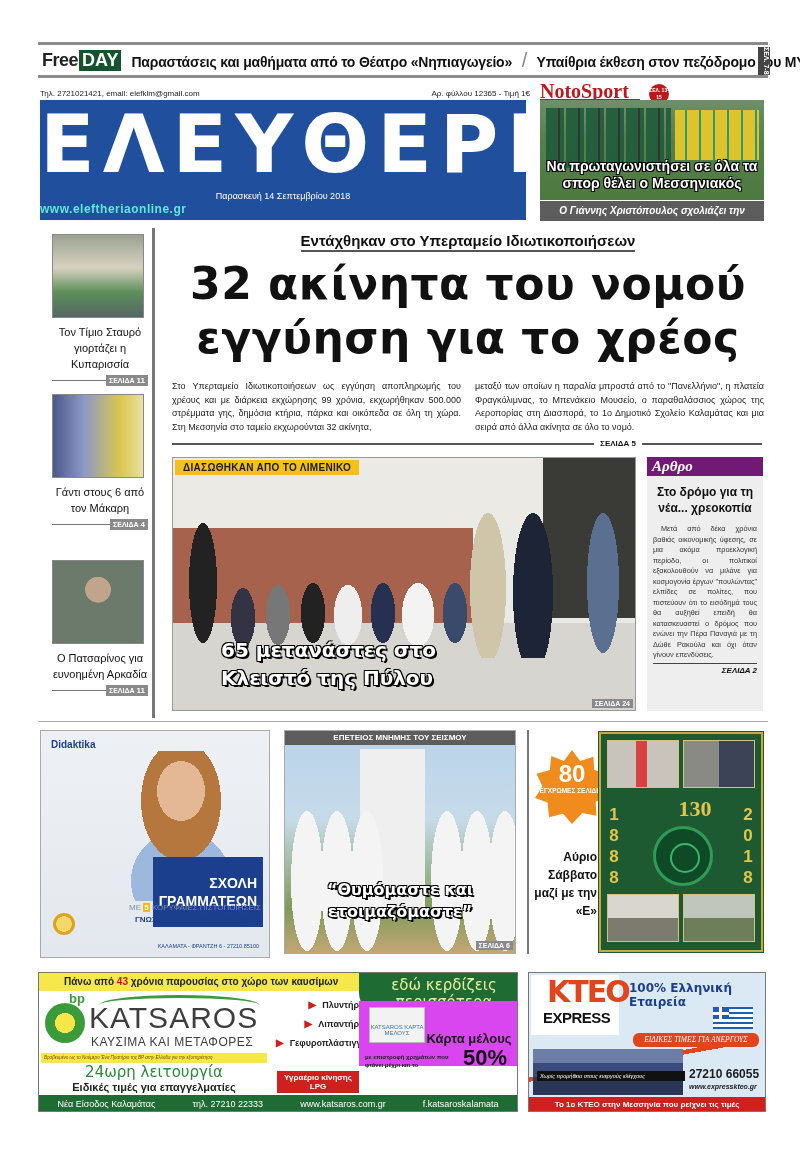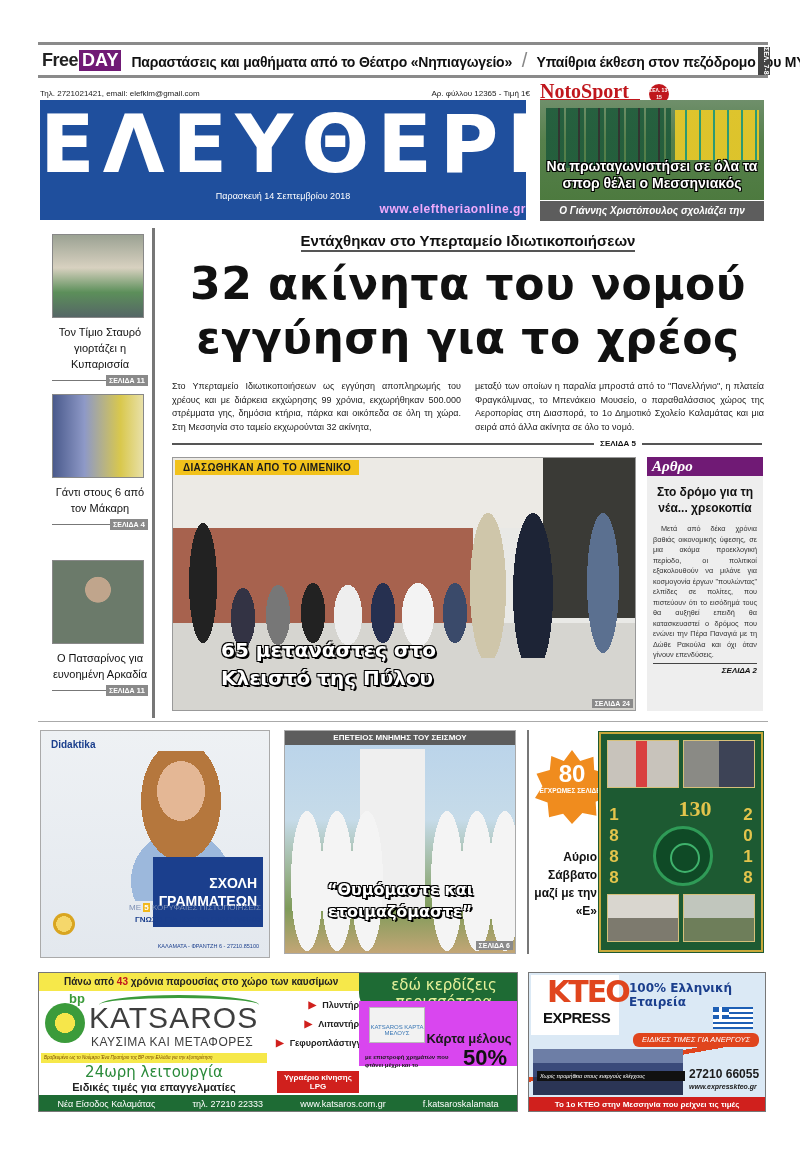--- a/index.html
+++ b/index.html
@@ -3,32 +3,32 @@
 <meta charset="utf-8">
 <style>
   * { box-sizing: border-box; margin: 0; padding: 0; }
   body { width: 800px; height: 1167px; background: #ffffff; font-family: "Liberation Sans", sans-serif; color: #111; position: relative; overflow: hidden; }
   .abs { position: absolute; }
 
   
   .freeday-bar { left: 38px; top: 42px; width: 730px; height: 36px; border-top: 3px solid #8a8a8a; border-bottom: 3px solid #8a8a8a; display: flex; align-items: center; }
   .freeday-logo { display: flex; align-items: center; margin-left: 4px; font-weight: bold; font-size: 18px; }
   .freeday-logo .free { color: #222; letter-spacing: -0.5px; }
-  .freeday-logo .day { background: #701a75; color: #fff; padding: 0 3px; margin-left: 1px; }
+  .freeday-logo .day { background: #14532d; color: #fff; padding: 0 3px; margin-left: 1px; }
   .freeday-text { font-size: 14px; font-weight: bold; margin-left: 10px; white-space: nowrap; letter-spacing: -0.2px; }
   .freeday-sep { font-size: 20px; color: #888; margin: 0 6px; font-weight: normal; }
   .sel-vertical { position: absolute; right: -2px; top: 2px; width: 12px; height: 28px; background: #444; color: #fff; font-size: 7px; writing-mode: vertical-rl; text-align: center; font-weight: bold; }
 
   
   .contact-line { left: 40px; top: 89px; font-size: 8px; color: #222; }
   .issue-line { left: 400px; top: 89px; width: 130px; text-align: right; font-size: 8px; color: #222; }
   .masthead { left: 40px; top: 100px; width: 486px; height: 120px; background: #1f4f9d; }
   .masthead-title { position: absolute; left: 0; top: 2px; width: 486px; text-align: center; color: #fff; font-family: "DejaVu Sans", sans-serif; font-weight: bold; font-size: 80px; letter-spacing: 8px; line-height: 86px; }
   .masthead-date { position: absolute; left: 0; top: 91px; width: 486px; text-align: center; color: #fff; font-size: 9px; }
-  .masthead-url { position: absolute; left: 0; top: 102px; width: 486px; text-align: right; color: #f0abfc; font-size: 12px; font-weight: bold; letter-spacing: 0.5px; }
+  .masthead-url { position: absolute; left: 0; top: 102px; width: 486px; text-align: left; color: #5eead4; font-size: 12px; font-weight: bold; letter-spacing: 0.5px; }
 
   
   .notosport { left: 540px; top: 80px; width: 224px; height: 143px; }
   .noto-head { position: absolute; left: 0; top: 0; height: 20px; font-family: "Liberation Serif", serif; font-weight: bold; font-size: 20px; color: #c0171d; }
   .noto-underline { position: absolute; left: 0; top: 19px; width: 100px; height: 2px; background: #c0171d; }
   .noto-badge { position: absolute; left: 109px; top: 4px; width: 20px; height: 20px; border-radius: 50%; background: #c0171d; color: #fff; font-size: 5px; text-align: center; line-height: 7px; padding-top: 3px; font-weight: bold; }
   .noto-photo { position: absolute; left: 0; top: 20px; width: 224px; height: 100px; background: linear-gradient(180deg, #6f8f6b 0%, #56804c 40%, #4d7a3f 100%); overflow: hidden; }
   .noto-photo .players-g { position: absolute; left: 6px; top: 8px; width: 125px; height: 60px; background: repeating-linear-gradient(90deg, #1f5b3b 0 12px, #2d2d2d 12px 14px, #1f5b3b 14px 18px, transparent 18px 20px); opacity: 0.9; }
   .noto-photo .players-y { position: absolute; left: 135px; top: 10px; width: 84px; height: 50px; background: repeating-linear-gradient(90deg, #e4c72a 0 10px, #2a9b74 10px 12px, #e4c72a 12px 14px); opacity: 0.95; }
   .noto-caption { position: absolute; left: 0; top: 58px; width: 224px; text-align: center; color: #fff; font-size: 14px; font-weight: bold; line-height: 17px; text-shadow: 1px 1px 0 #000, -1px -1px 0 #000, 1px -1px 0 #000, -1px 1px 0 #000; }
@@ -163,21 +163,21 @@
   .kat-50 { position: absolute; left: 104px; top: 44px; color: #111; font-weight: bold; font-size: 22px; }
   .kat-foot { position: absolute; left: 0; top: 122px; width: 100%; height: 18px; background: #1e6b34; color: #fff; font-size: 9px; display: flex; justify-content: space-around; align-items: center; }
 
   .kteo { left: 528px; top: 972px; width: 238px; height: 140px; border: 1px solid #777; overflow: hidden; background: #dbe9f5; }
   .kteo-logo-bg { position: absolute; left: 2px; top: 2px; width: 88px; height: 60px; background: #fff; }
   .kteo-logo { position: absolute; left: 18px; top: 4px; color: #e0451d; font-size: 30px; font-weight: bold; font-family: "DejaVu Sans", sans-serif; letter-spacing: -2px; line-height: 30px; }
   .kteo-express { position: absolute; left: 14px; top: 36px; color: #111; font-size: 15px; font-weight: bold; letter-spacing: -0.5px; }
   .kteo-greek { position: absolute; left: 100px; top: 8px; color: #1b3f8d; font-size: 12px; font-weight: bold; line-height: 14px; font-family: "DejaVu Sans", sans-serif; }
   .kteo-flag { position: absolute; left: 184px; top: 34px; width: 40px; height: 22px; background: repeating-linear-gradient(180deg, #1d5fb5 0 2.5px, #fff 2.5px 5px); }
   .kteo-flag::after { content: ""; position: absolute; left: 0; top: 0; width: 16px; height: 12px; background: linear-gradient(90deg, transparent 6px, #fff 6px 9px, transparent 9px), linear-gradient(180deg, #1d5fb5 4.5px, #fff 4.5px 7.5px, #1d5fb5 7.5px); }
-  .kteo-offer { position: absolute; left: 104px; top: 60px; width: 126px; height: 14px; background: #e0451d; color: #fff; font-size: 7.5px; font-style: italic; text-align: center; line-height: 14px; border-radius: 6px; }
+  .kteo-offer { position: absolute; left: 104px; top: 60px; width: 126px; height: 14px; background: #e0451d; color: #fff; font-size: 7.5px; font-style: italic; text-align: center; line-height: 14px; border-radius: 6px; font-family: Liberation Serif, serif; }
   .kteo-swoosh { position: absolute; left: 0; top: 72px; width: 238px; height: 50px; background: linear-gradient(170deg, transparent 0 35%, #e0451d 35% 40%, transparent 40%); }
   .kteo-building { position: absolute; left: 4px; top: 76px; width: 150px; height: 46px; background: linear-gradient(180deg, #6d7ea6 0 30%, #3a4a7a 30% 60%, #2b3555 60%); }
   .kteo-nofee { position: absolute; left: 8px; top: 98px; width: 148px; height: 10px; background: #111; color: #fff; font-size: 5.5px; font-style: italic; padding-left: 3px; line-height: 10px; }
   .kteo-phone { position: absolute; left: 160px; top: 94px; color: #1b1b1b; font-size: 12px; font-weight: bold; }
   .kteo-url { position: absolute; left: 160px; top: 110px; color: #1b1b1b; font-size: 7px; font-style: italic; font-weight: bold; }
   .kteo-foot { position: absolute; left: 0; top: 124px; width: 100%; height: 16px; background: #d0201d; color: #fff; font-size: 8px; font-weight: bold; text-align: center; line-height: 16px; }
 </style>
 </head>
 <body>
 

